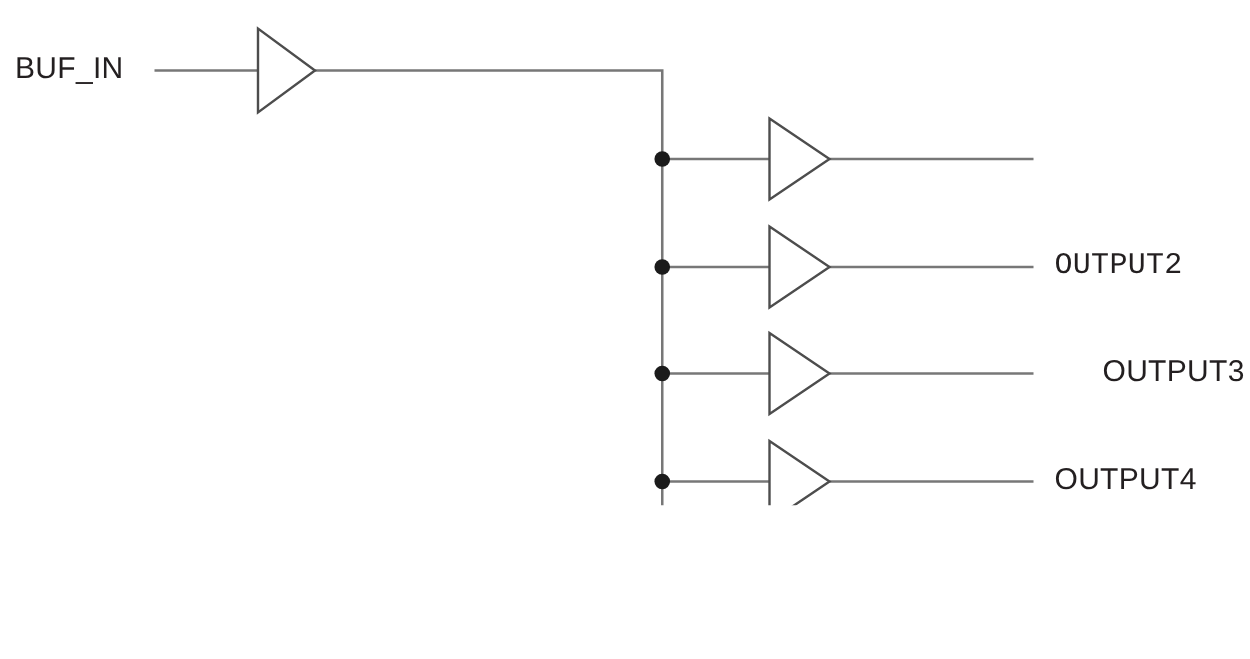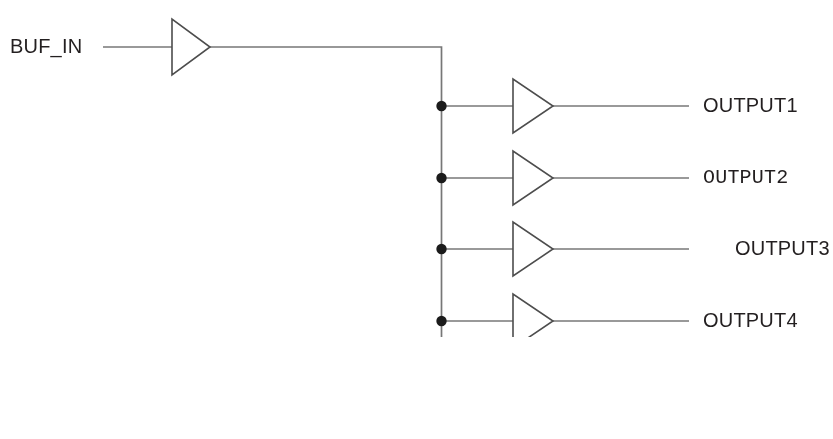--- a/index.html
+++ b/index.html
@@ -76,21 +76,20 @@
     <g fill="#1b1b1b">
       <circle cx="441.5" cy="106" r="5.2"></circle>
       <circle cx="441.5" cy="178" r="5.2"></circle>
       <circle cx="441.5" cy="249" r="5.2"></circle>
       <circle cx="441.5" cy="321" r="5.2"></circle>
     </g>
   </svg>
 
   <div class="net-label input-label">BUF_IN</div>
 
-  <div class="net-label out-label out-label-1">OUTPUT1</div>
 
   <div class="net-label out-label out-label-2">OUTPUT2</div>
 
   <div class="net-label out-label out-label-3">OUTPUT3</div>
 
   <div class="net-label out-label out-label-4">OUTPUT4</div>
 
 </div>
 
 </body></html>

